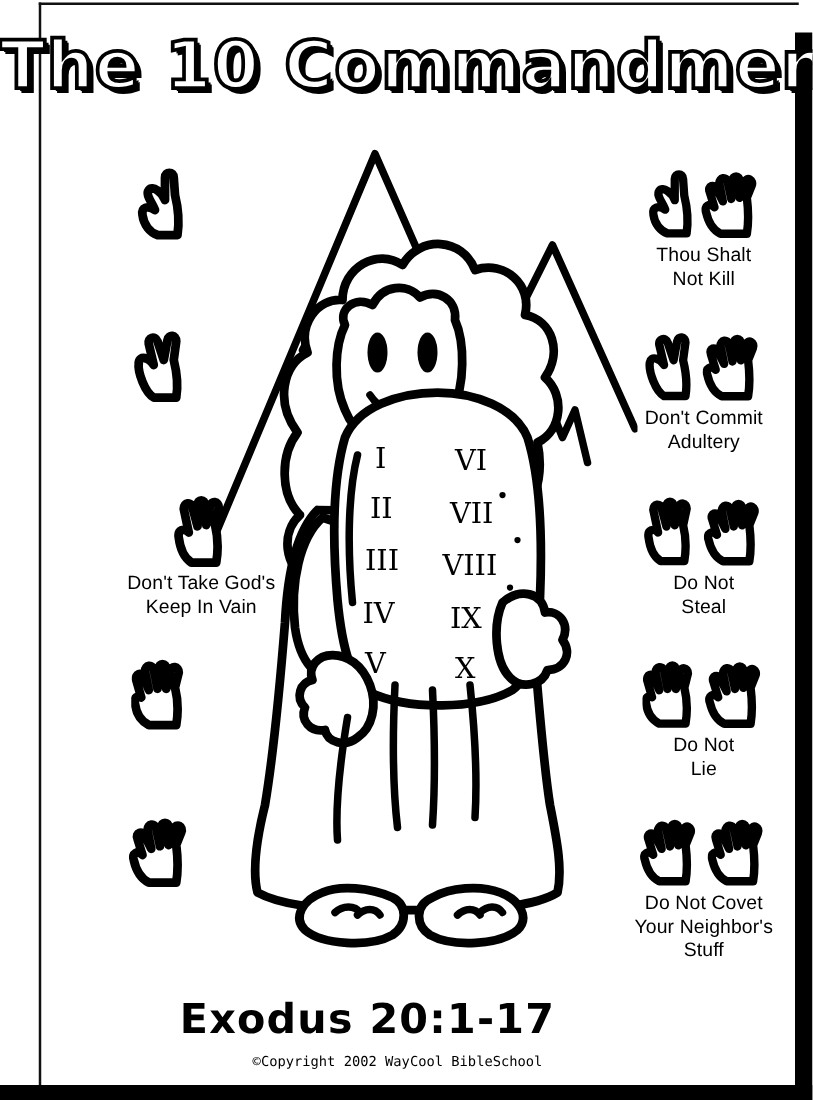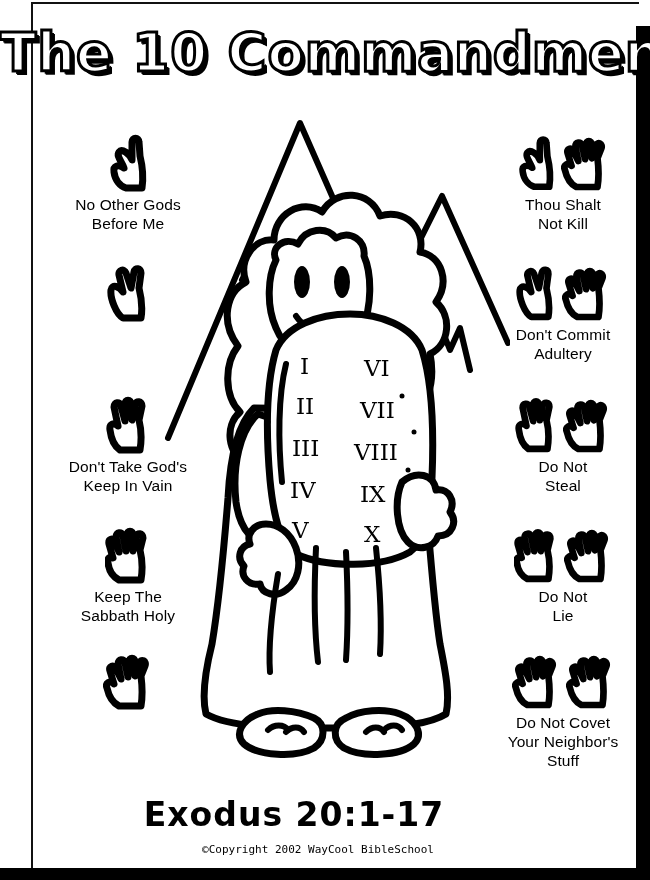--- a/index.html
+++ b/index.html
@@ -157,38 +157,34 @@
 
     <div class="cmd" style="top:0px;">
       <div class="hands">
         <svg width="40" height="58" viewBox="0 0 40 58">
             <g class="ln" stroke-width="4">
           <path d="M18 54 L34 54 C36 40 34 30 32 22 L31 8 C31 3 24 3 24 8 L24 26
             C22 20 14 14 11 18 C8 22 14 28 16 34 C10 30 5 32 6 38 C7 46 12 52 18 54 Z"></path>
         </g>
           </svg>
       </div>
-      <div class="label">
-        <div>No Other Gods</div>
-        <div>Before Me</div>
-      </div>
     </div>
 
     <div class="cmd" style="top:130px;">
       <div class="hands">
         <svg width="42" height="58" viewBox="0 0 42 58">
             <g class="ln" stroke-width="4">
           <path d="M16 54 L34 54 C36 42 34 32 32 24 L34 9 C34 4 28 3 27 8 L24 24
             L19 9 C17 4 11 6 12 11 L16 28 C12 22 5 20 4 26 C3 34 9 50 16 54 Z"></path>
         </g>
           </svg>
       </div>
     </div>
 
-    <div class="cmd" style="top:262px;">
+    <div class="cmd" style="top:262px;padding-left:33px;">
       <div class="hands">
         <svg width="44" height="58" viewBox="0 0 44 58">
             <g class="ln" stroke-width="4">
           <path d="M14 54 L34 54 C36 42 35 32 33 24 L36 10 C36 5 30 4 29 9 L26 24
             L25 8 C25 3 19 3 19 8 L19 25 L15 10 C14 5 8 6 8 11 L12 30
             C8 26 3 28 4 34 C5 42 8 50 14 54 Z"></path>
         </g>
           </svg>
       </div>
       <div class="label">
@@ -200,24 +196,20 @@
     <div class="cmd" style="top:392px;">
       <div class="hands">
         <svg width="46" height="58" viewBox="0 0 46 58">
             <g class="ln" stroke-width="4">
           <path d="M14 54 L36 54 C38 42 37 32 35 24 L38 12 C38 7 32 6 31 11 L28 25
             L28 9 C28 4 22 4 22 9 L21 25 L18 10 C17 5 11 6 11 11 L14 26
             L10 16 C8 11 3 13 4 18 L8 32 C5 30 2 32 3 37 C4 45 8 51 14 54 Z"></path>
         </g>
           </svg>
       </div>
-      <div class="label">
-        <div>Keep The</div>
-        <div>Sabbath Holy</div>
-      </div>
     </div>
 
     <div class="cmd" style="top:518px;">
       <div class="hands">
         <svg width="50" height="58" viewBox="0 0 50 58">
             <g class="ln" stroke-width="4">
           <path d="M16 54 L38 54 C40 42 39 32 38 24 L42 14 C44 9 38 6 36 11 L32 24
             L32 10 C32 5 26 5 26 10 L25 25 L22 11 C21 6 15 7 15 12 L18 27
             L13 17 C11 12 5 14 7 19 L11 32 C7 28 2 31 4 36 C6 45 10 51 16 54 Z"></path>
         </g>

